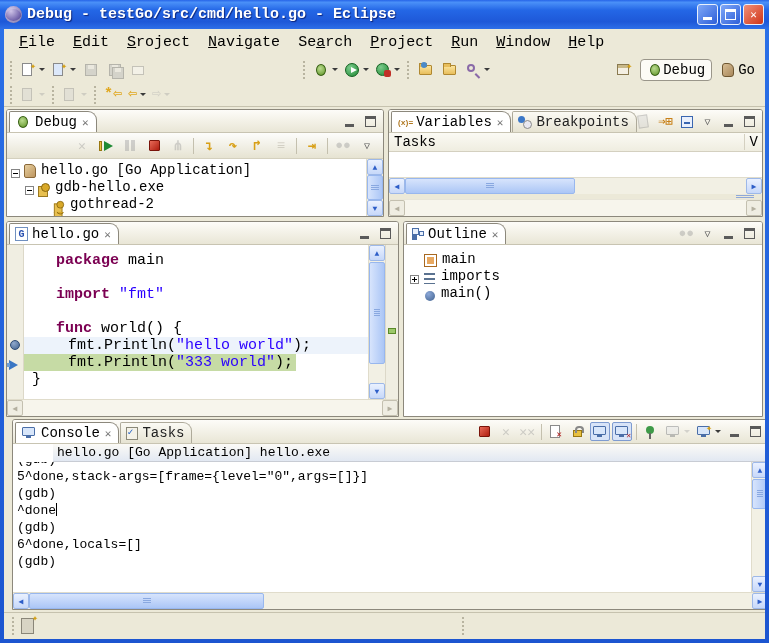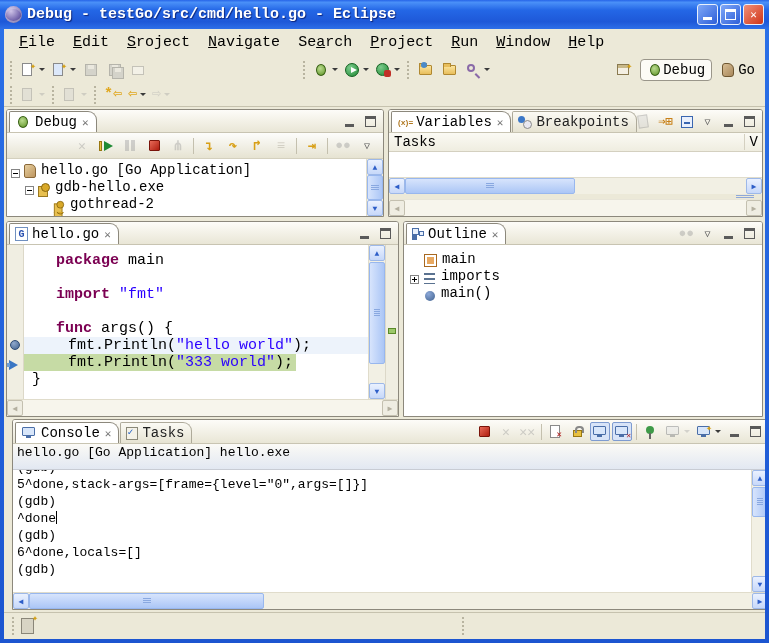--- a/index.html
+++ b/index.html
@@ -170,22 +170,22 @@
   .ip-arrow{position:absolute;left:2px;width:0;height:0;border-left:9px solid #3A76C4;
     border-top:5px solid transparent;border-bottom:5px solid transparent;}
   .ip-arrow:before{content:"";position:absolute;left:-12px;top:-2px;width:4px;height:4px;background:#6FA0D8;}
 
   
   #view-outline{left:399px;top:192px;width:360px;height:196px;}
   #outline-body{flex:1;padding:5px 0 0 6px;}
 
   
   #view-console{left:8px;top:390px;width:757px;height:191px;}
-  #console-title{height:26px;flex:none;background:linear-gradient(180deg,#FBFAF6,#E2E8F2);
-    border-bottom:1px solid #C8CCD4;font-size:13px;padding:1px 4px;white-space:pre;}
+  #console-title{height:18px;flex:none;background:linear-gradient(180deg,#FBFAF6,#E2E8F2);
+    border-bottom:1px solid #C8CCD4;font-size:13px;padding:1px 4px;white-space:pre;margin-left:40px;}
   #console-body{flex:1;display:flex;overflow:hidden;}
   #console-text{flex:1;overflow:hidden;font-size:13px;line-height:17px;padding-left:4px;margin-top:-11px;}
   .conline{white-space:pre;height:17px;}
   .caret{display:inline-block;width:1px;height:13px;background:#000;vertical-align:-2px;}
 
   
   #statusbar{position:absolute;left:0;right:0;top:583px;height:27px;background:#ECE9D8;
     border-top:1px solid #C6C2AE;display:flex;align-items:center;}
   .i-fast{position:relative;width:13px;height:16px;background:#D8D4C4;border:1px solid #8A8678;margin-left:4px;}
   .i-fast:after{content:"✦";position:absolute;right:-5px;top:-7px;color:#D4A017;font-size:10px;}
@@ -520,21 +520,21 @@
       <div id="ed-main">
         <div id="gutter">
           <span class="bp-dot" style="top:95px"></span>
           <span class="ip-arrow" style="top:115px"></span>
         </div>
         <div id="codearea">
           <div class="clinew"><span class="cline"><span class="kw">package</span><span> main</span></span></div>
           <div class="clinew"></div>
           <div class="clinew"><span class="cline"><span class="kw">import</span><span class="str"> "fmt"</span></span></div>
           <div class="clinew"></div>
-          <div class="clinew"><span class="cline"><span class="kw">func</span><span> args() {</span></span></div>
+          <div class="clinew"><span class="cline"><span class="kw">func</span><span> world() {</span></span></div>
           <div class="clinew hl-sel"><span class="cline"><span>    fmt.Println(</span><span class="str">"hello world"</span><span>);</span></span></div>
           <div class="clinew"><span class="cline cur"><span>    fmt.Println(</span><span class="str">"333 world"</span><span>);</span></span></div>
           <div class="clinew"><span class="cline">}</span></div>
         </div>
         <div class="sbv">
           <div class="sbb">▲</div>
           <div class="sbt vgrip" style="height:102px;margin:1px 0"></div>
           <div style="flex:1"></div>
           <div class="sbb">▼</div>
         </div>

